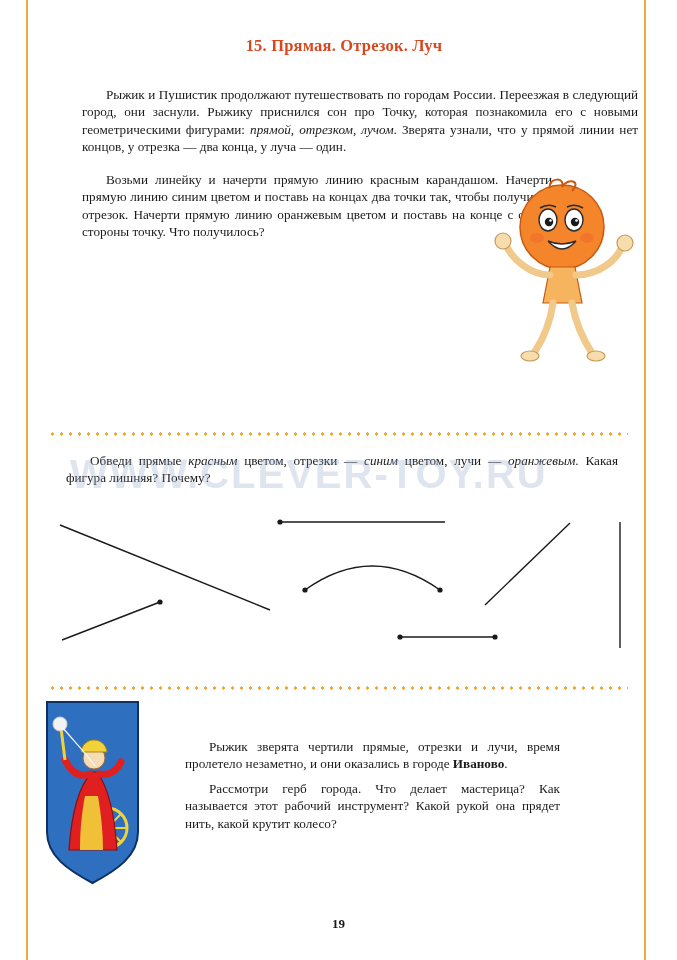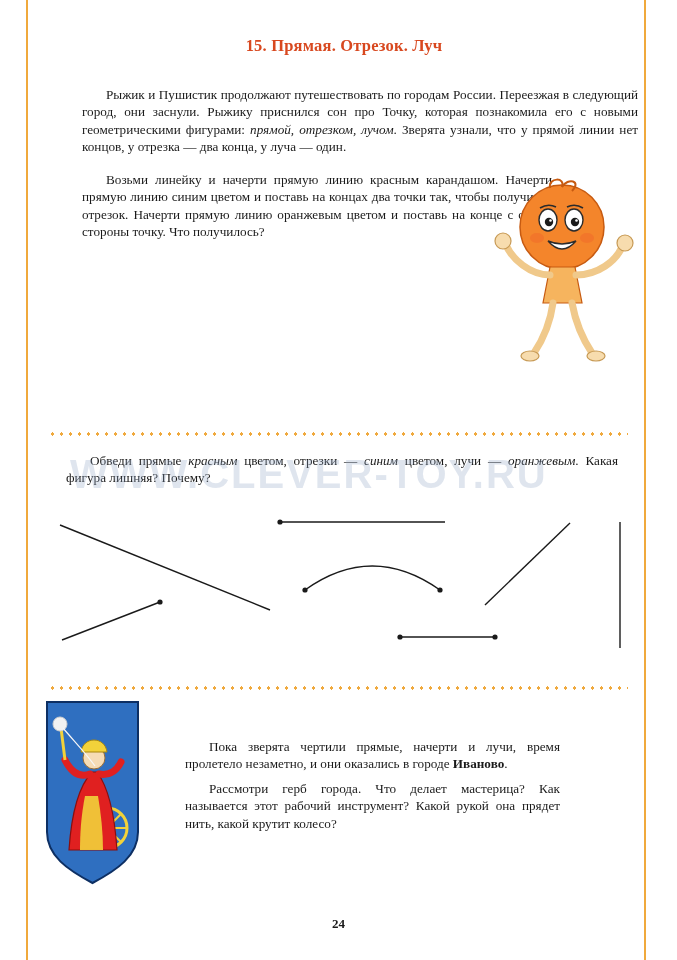--- a/index.html
+++ b/index.html
@@ -271,19 +271,19 @@
 
       <path d="M36 52 C38 36, 60 36, 62 52 Z" fill="#f2d23a" stroke="#a8870f" stroke-width="1"></path>
 
       <line x1="20" y1="60" x2="16" y2="28" stroke="#f2d23a" stroke-width="3"></line>
       <circle cx="15" cy="24" r="7" fill="#f2f2f2" stroke="#cfcfcf" stroke-width="1"></circle>
 
       <path d="M18 28 C28 40, 40 52, 50 66" fill="none" stroke="#f7f7f7" stroke-width="1.2"></path>
     </svg>
   </div>
 
-  <p class="para-coat" id="para3"><span>Пока зверята чертили прямые, начерти и лучи, время пролетело незаметно, и они оказались в городе </span><span class="bold-italic">Иваново</span><span>.</span></p>
+  <p class="para-coat" id="para3"><span>Рыжик зверята чертили прямые, отрезки и лучи, время пролетело незаметно, и они оказались в городе </span><span class="bold-italic">Иваново</span><span>.</span></p>
 
   <p class="para-coat" id="para4">Рассмотри герб города. Что делает мастерица? Как называется этот рабочий инструмент? Какой рукой она прядет нить, какой крутит колесо?</p>
 
-  <div class="page-number">24</div>
+  <div class="page-number">19</div>
 
 </div>
 
 </body></html>

